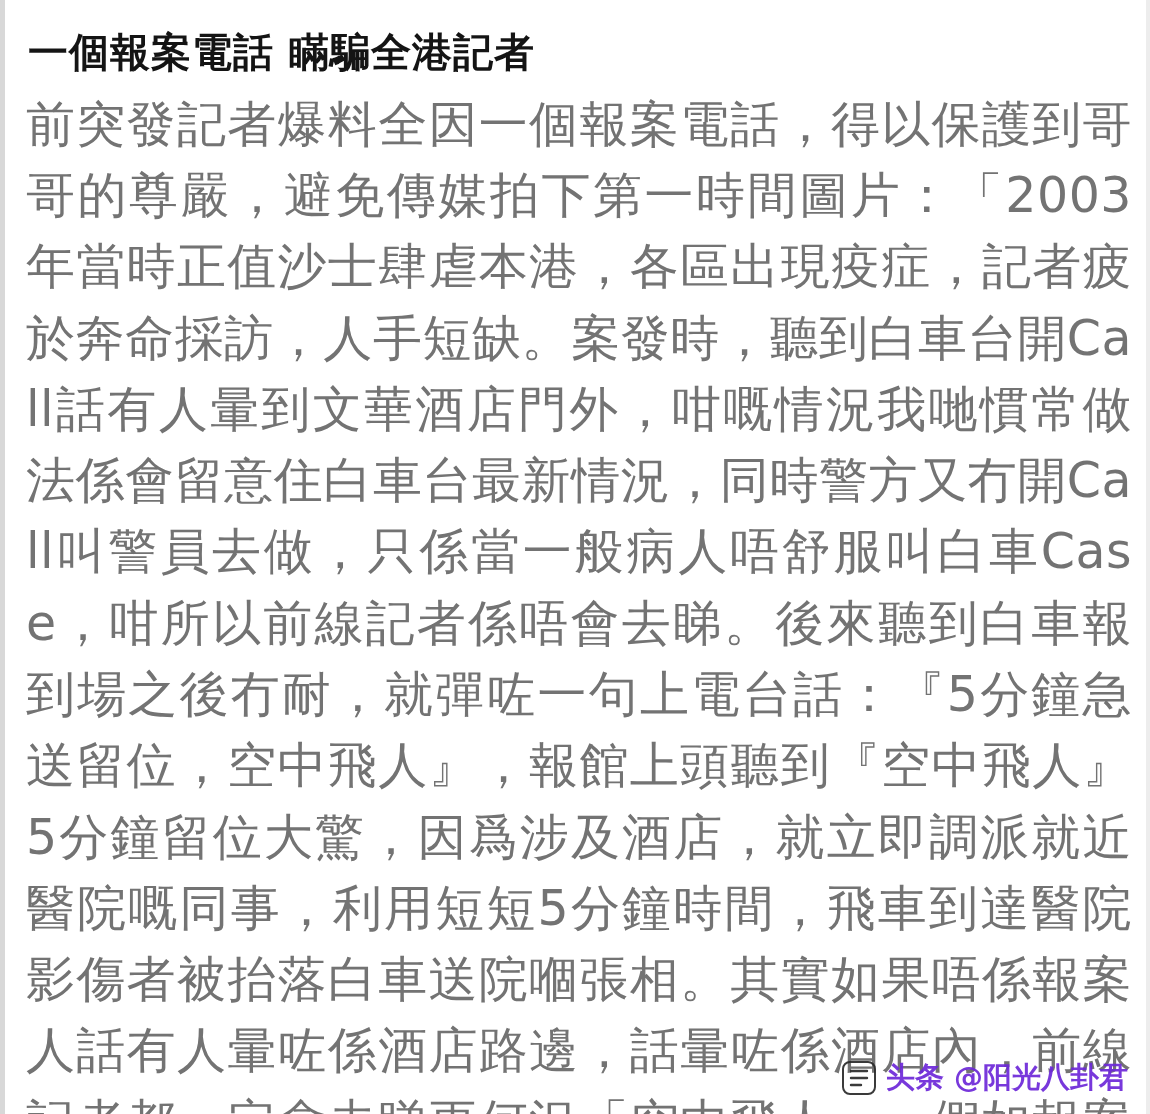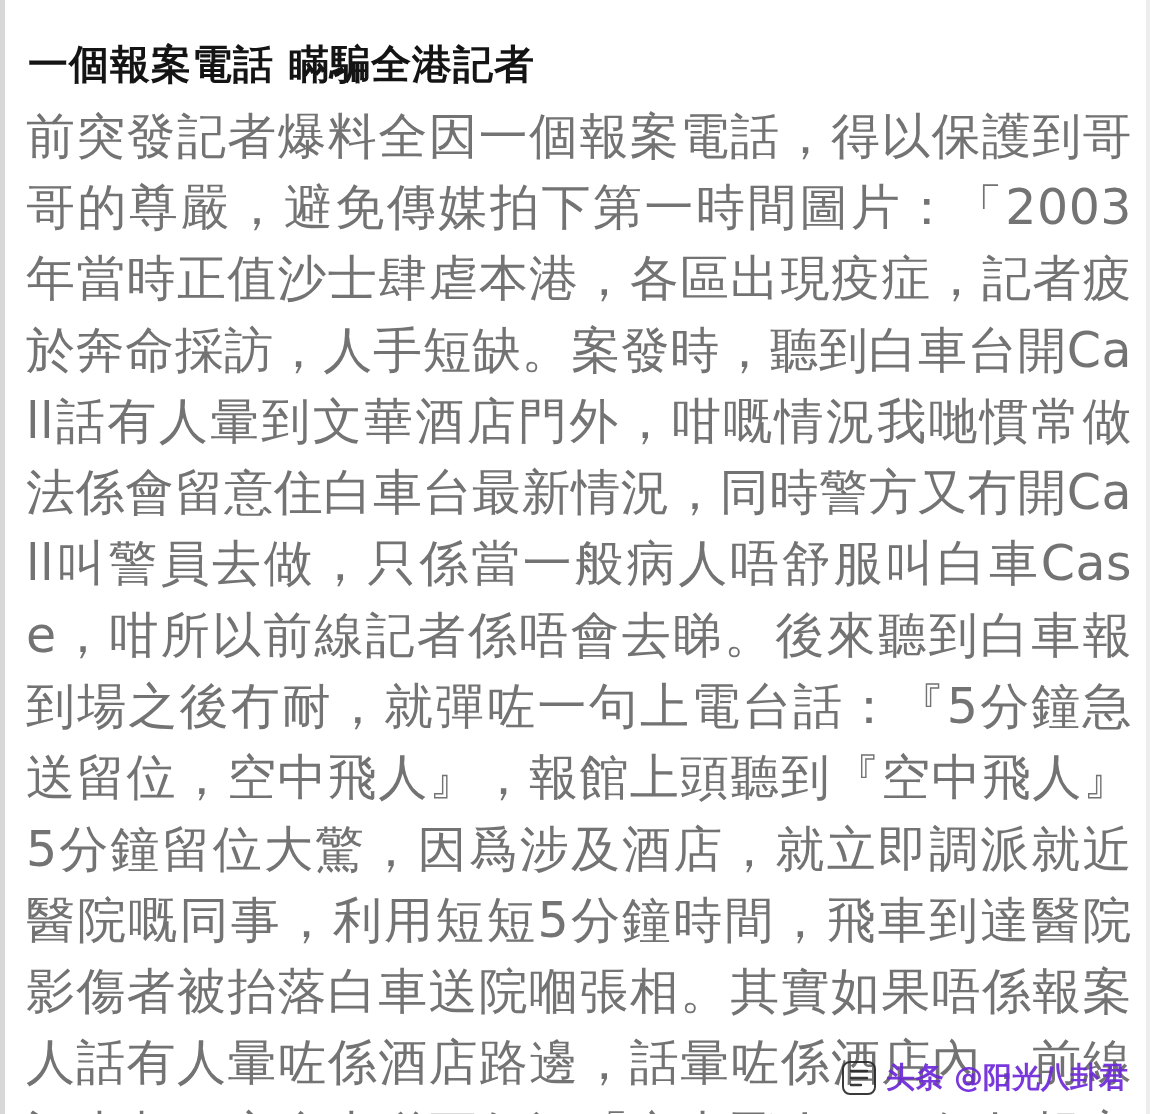--- a/index.html
+++ b/index.html
@@ -38,21 +38,21 @@
     height: 1114px;
     background: #ededed;
   }
   .headline {
     font-family: "DejaVu Sans", "Liberation Sans", sans-serif;
     font-weight: bold;
     font-size: 40px;
     line-height: 1.12;
     color: #141414;
     letter-spacing: 1px;
-    margin: 16px 0 14px 14px;
+    margin: 4px 0 14px 14px;
     white-space: nowrap;
   }
   .body-text {
     font-family: "DejaVu Sans", "Liberation Sans", sans-serif;
     font-size: 49px;
     line-height: 1.455;
     color: #737373;
     text-align: justify;
     text-justify: inter-character;
     margin: 0 10px 0 12px;

